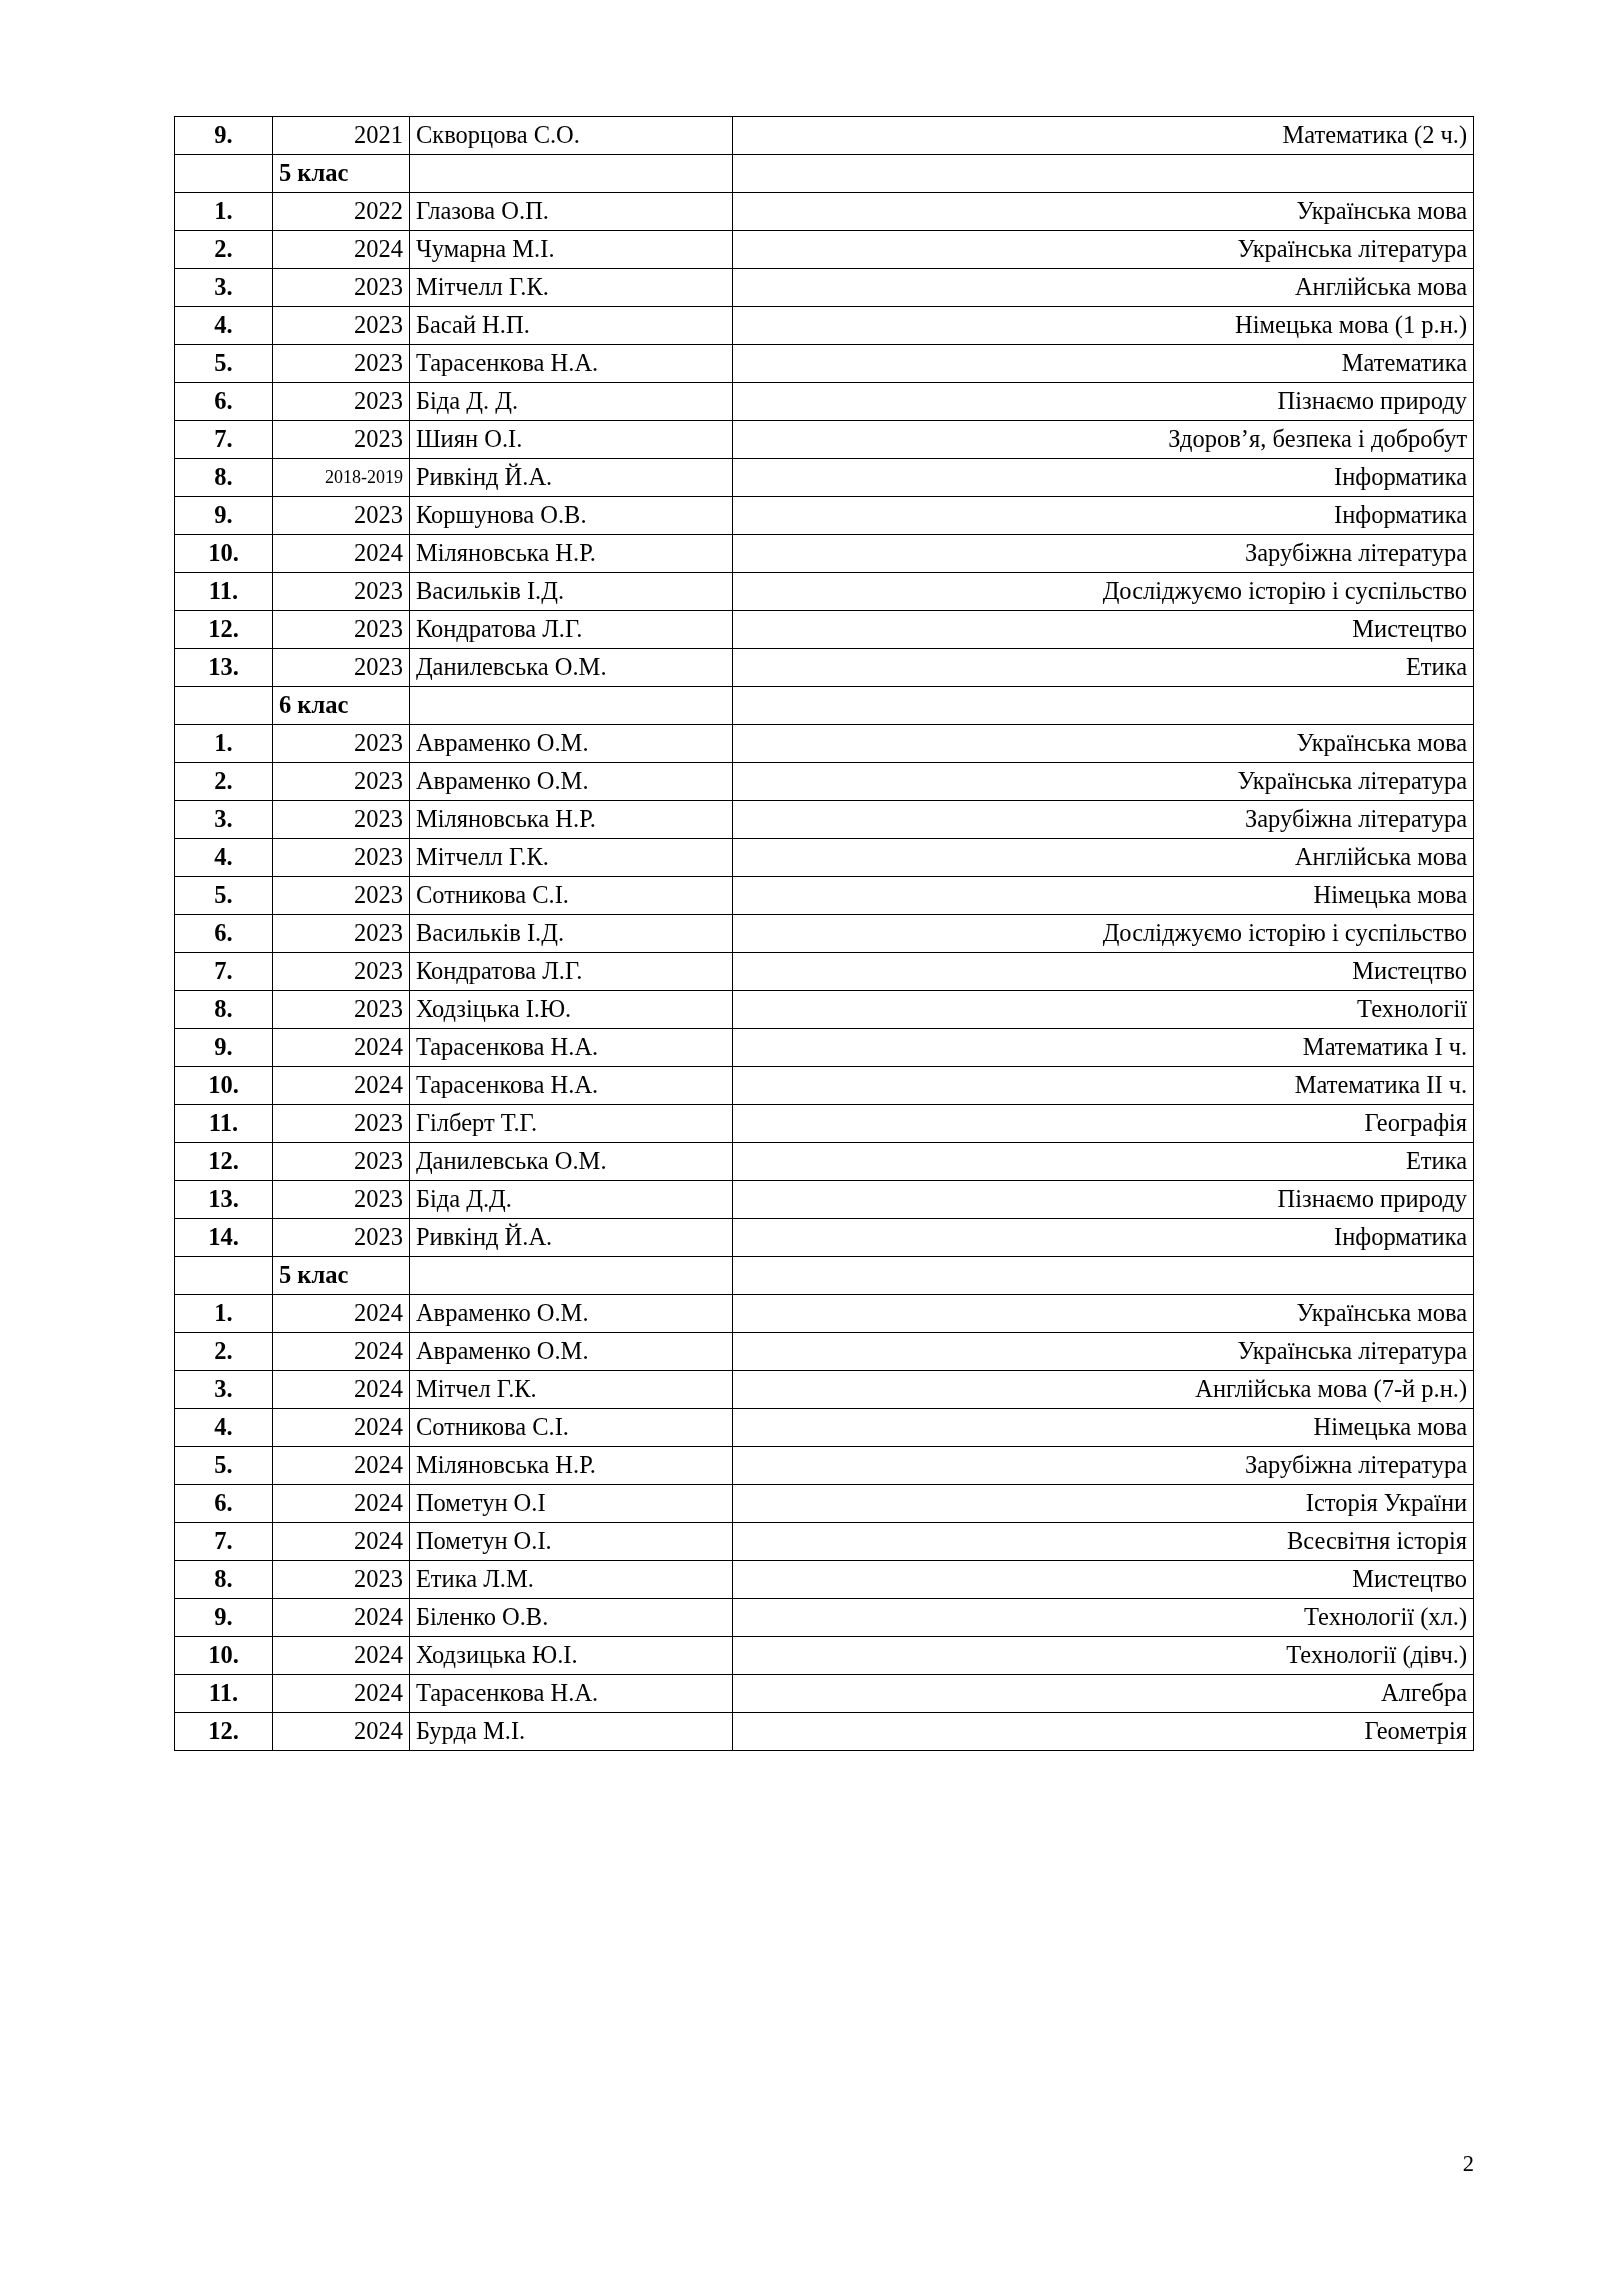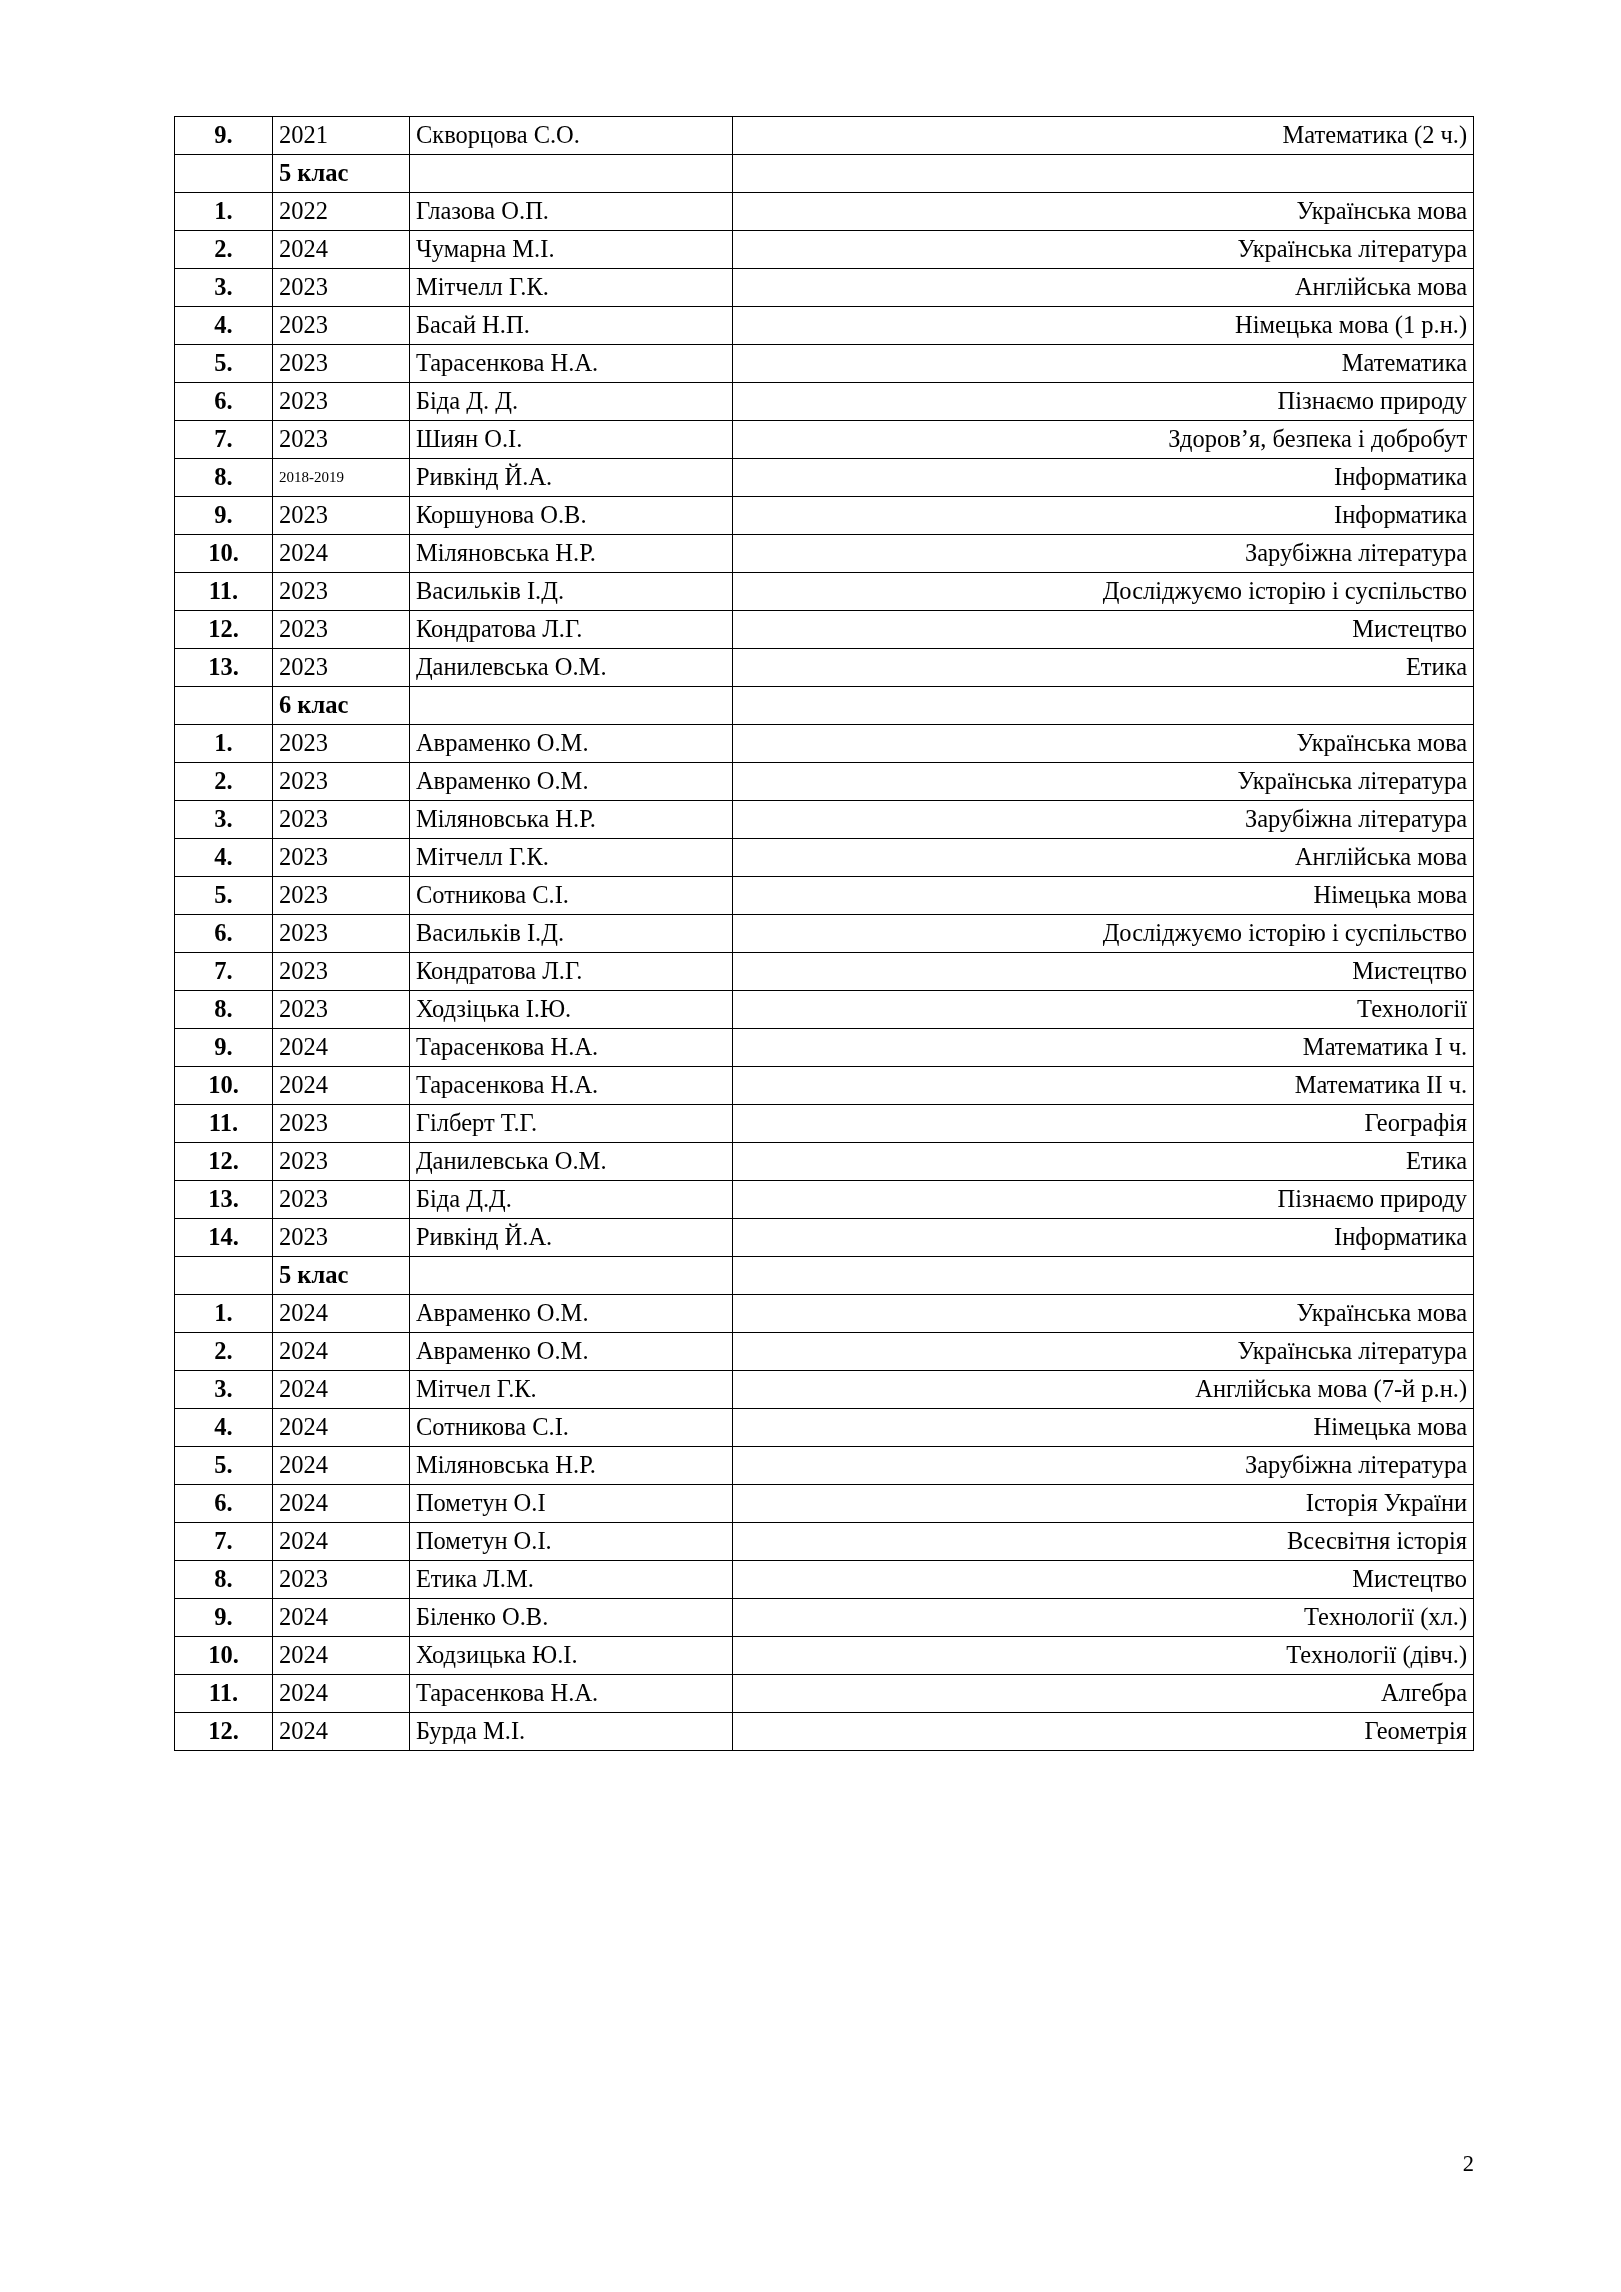--- a/index.html
+++ b/index.html
@@ -38,25 +38,25 @@
   col.c-num   { width: 98px; }
   col.c-year  { width: 137px; }
   col.c-author{ width: 323px; }
   col.c-subj  { width: 741px; }
 
   td.num {
     text-align: center;
     font-weight: bold;
   }
   td.year {
-    text-align: left;
+    text-align: right;
     margin-left: 13px;
   }
   td.year.small {
-    font-size: 15px;
+    font-size: 18px;
   }
   td.author {
     text-align: left;
     padding-left: 9.8px;
     margin-top: 32px;
   }
   td.subject {
     text-align: right;
     padding-left: 9.8px;
   }

